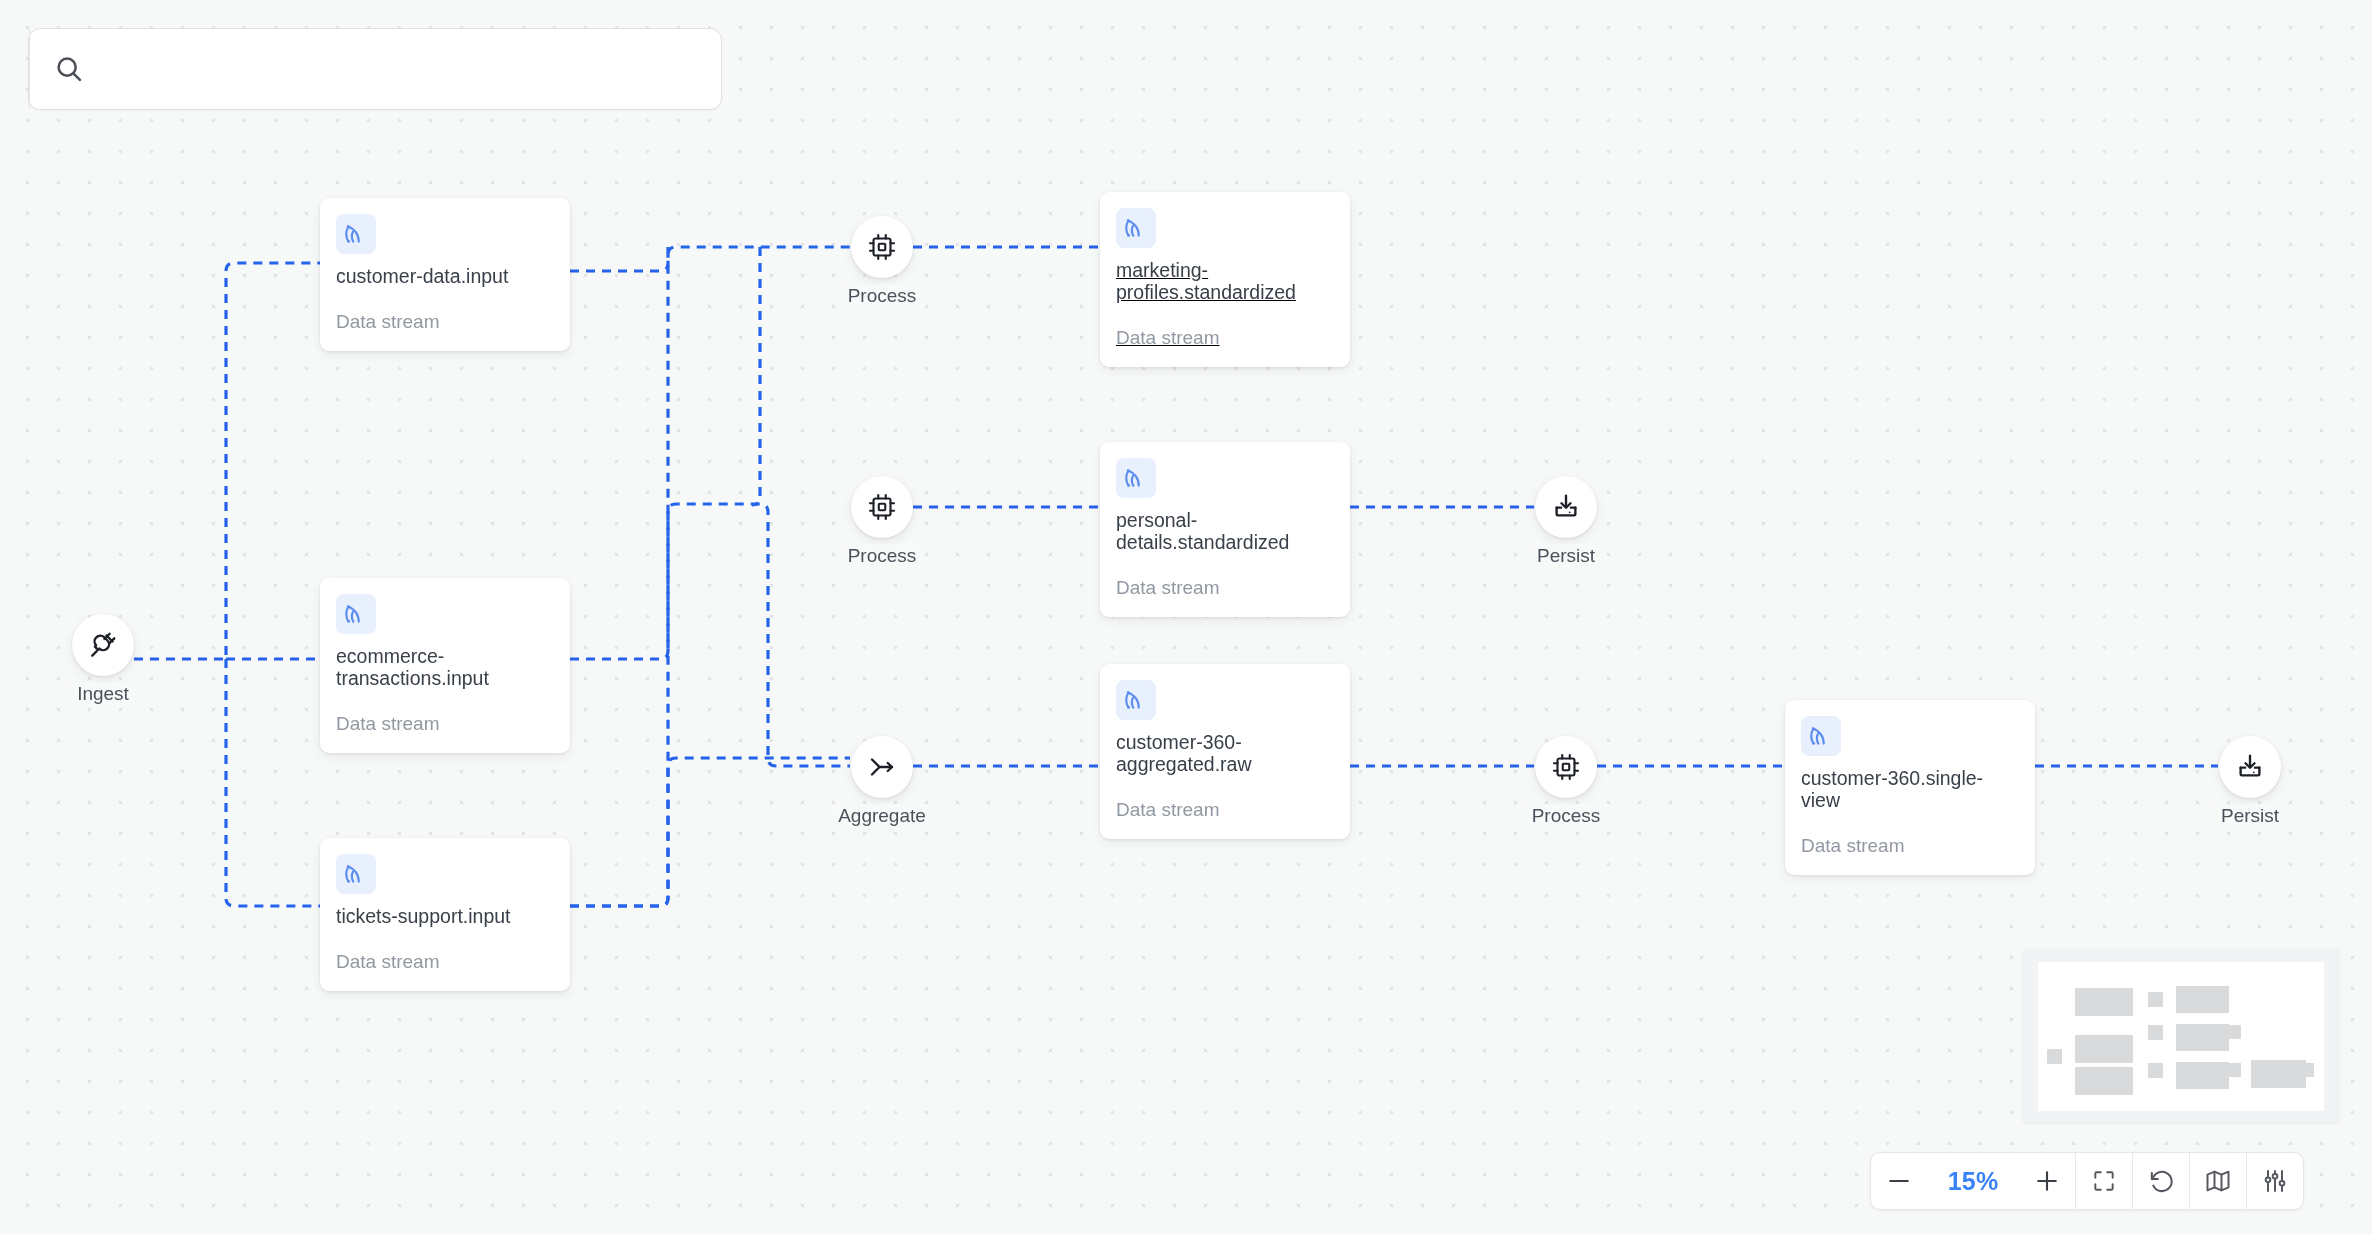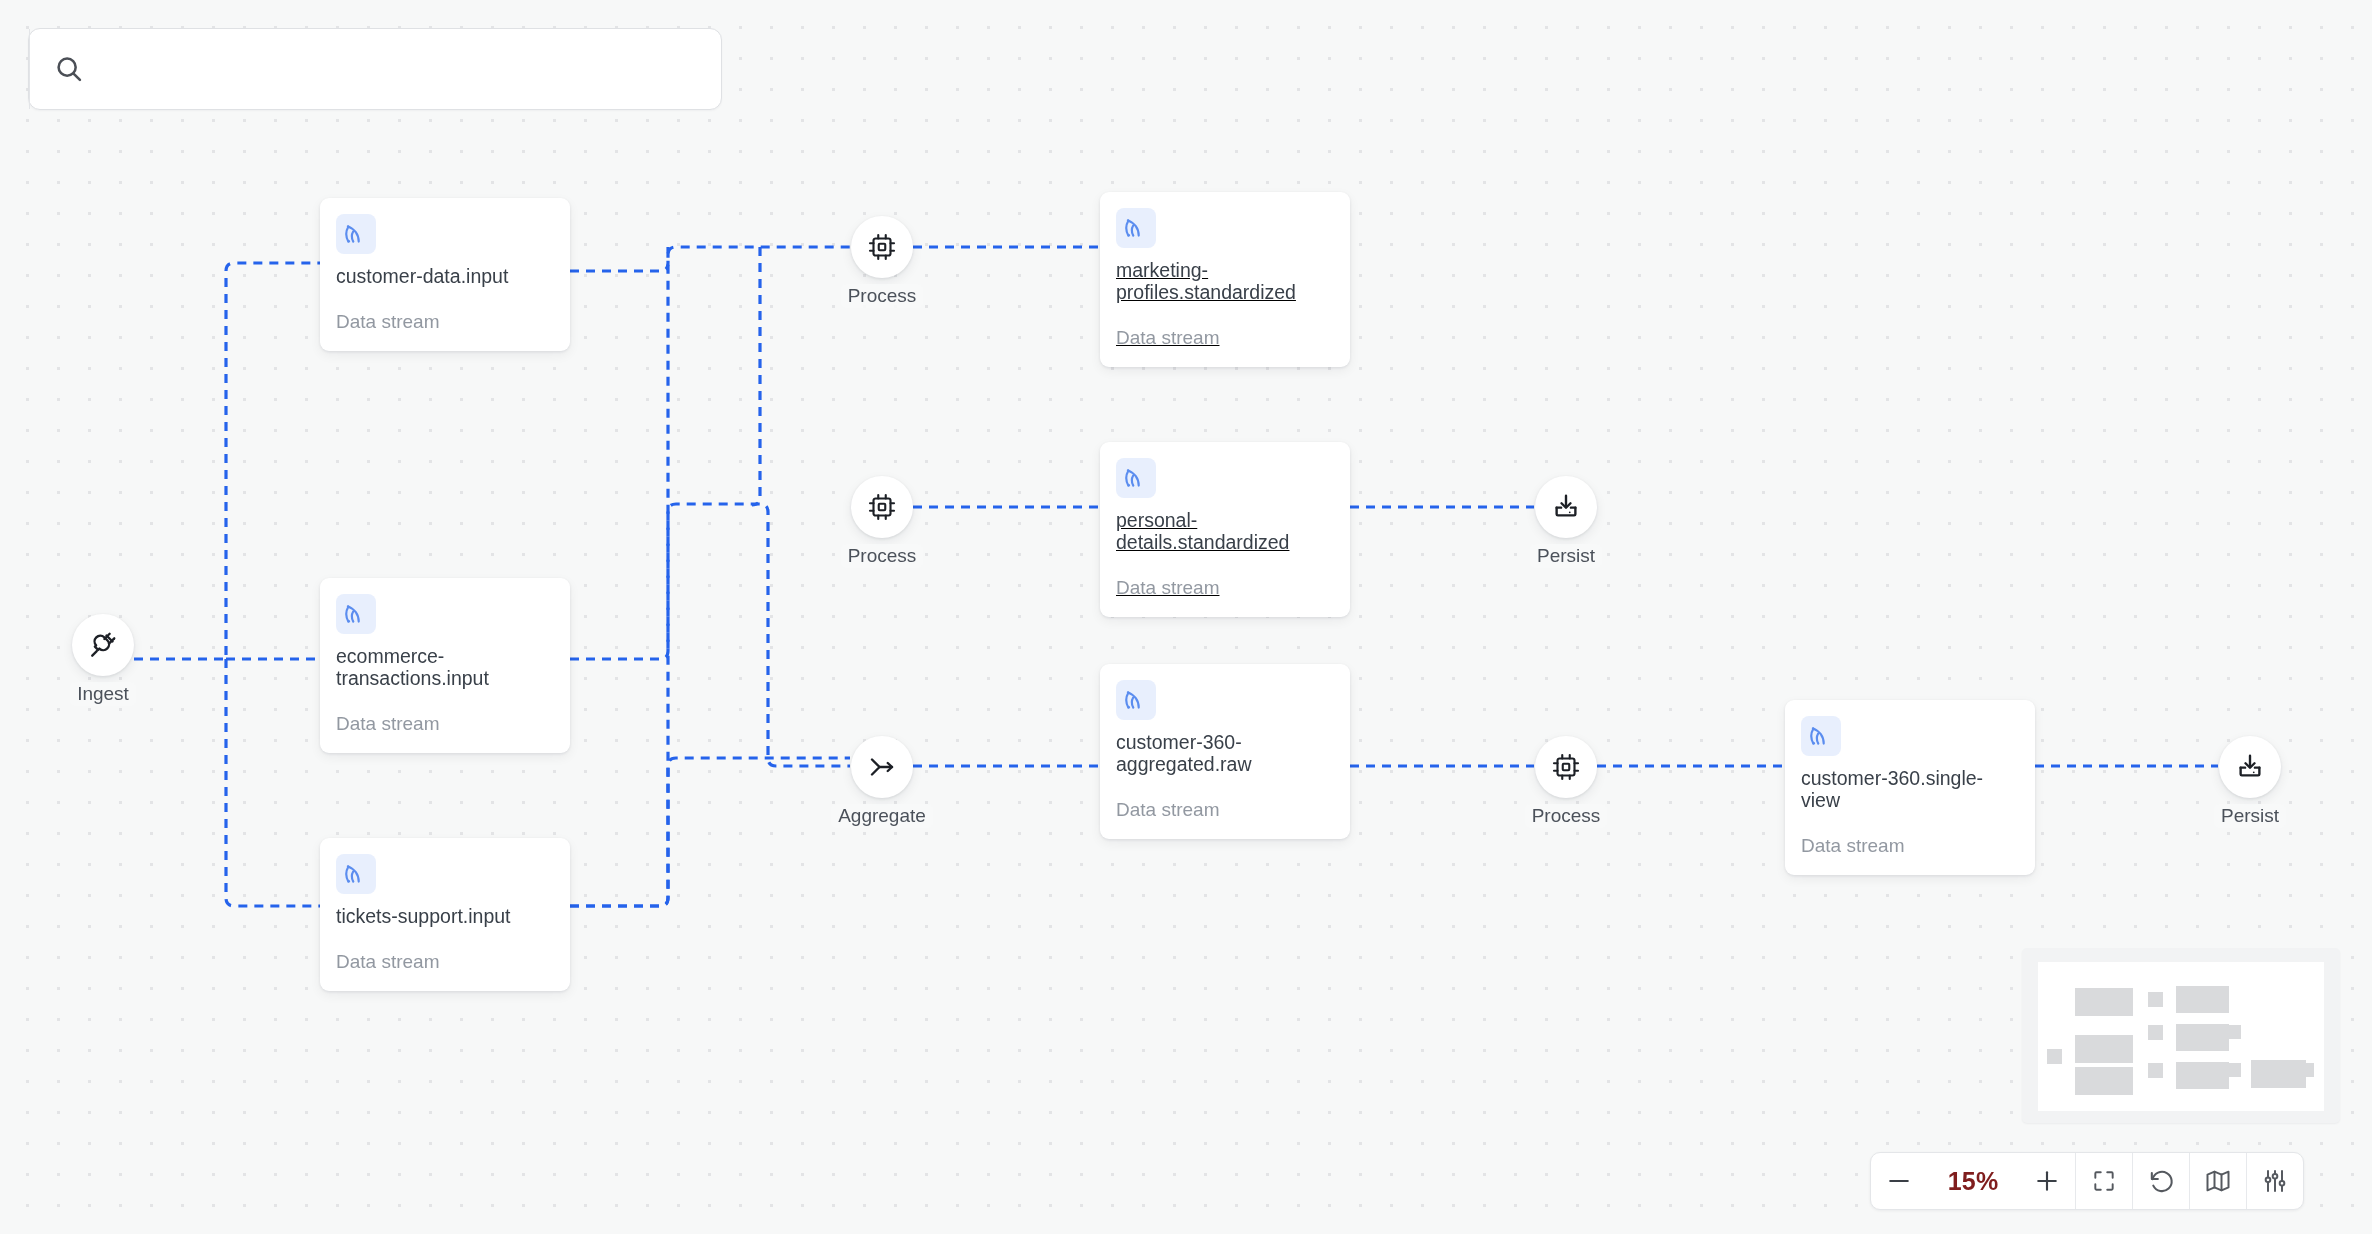--- a/index.html
+++ b/index.html
@@ -186,21 +186,21 @@
     justify-content: center;
     min-width: 56px;
     cursor: pointer;
     background: transparent;
     border: none;
     padding: 0 4px;
     font-family: "Liberation Sans", sans-serif;
   }
   .tb-zoom {
     font-size: 25px;
-    color: #7f1d1d;
+    color: #3b82f6;
     min-width: 84px;
     font-weight: 600;
     letter-spacing: .2px;
     cursor: default;
   }
   .tb-sep {
     width: 1px;
     background: #e7e9ec;
     margin: 0;
     align-self: stretch;
@@ -257,21 +257,21 @@
           <svg width="26" height="26" viewBox="0 0 24 24" fill="none" stroke="#5b8def" stroke-width="2" stroke-linecap="round">
       <path d="M5 19 a14 14 0 0 1 0 -14"></path>
       <path d="M9.5 19 a9.5 9.5 0 0 1 0 -9.5"></path>
       <path d="M14.5 19 a14.5 14.5 0 0 0 -10 -14"></path>
       <circle cx="5.4" cy="18.6" r="1.1" fill="#5b8def" stroke="none"></circle>
     </svg>
         </div>
         <div class="node-title">marketing-profiles.standardized</div>
         <div class="node-sub">Data stream</div>
       </div>
-      <div class="node-card" style="left: 1100px; top: 442px; min-height: 133px; text-decoration: underline;">
+      <div class="node-card" style="left: 1100px; top: 442px; min-height: 133px;">
         <div class="node-icon-box">
           <svg width="26" height="26" viewBox="0 0 24 24" fill="none" stroke="#5b8def" stroke-width="2" stroke-linecap="round">
       <path d="M5 19 a14 14 0 0 1 0 -14"></path>
       <path d="M9.5 19 a9.5 9.5 0 0 1 0 -9.5"></path>
       <path d="M14.5 19 a14.5 14.5 0 0 0 -10 -14"></path>
       <circle cx="5.4" cy="18.6" r="1.1" fill="#5b8def" stroke="none"></circle>
     </svg>
         </div>
         <div class="node-title">personal-details.standardized</div>
         <div class="node-sub">Data stream</div>

